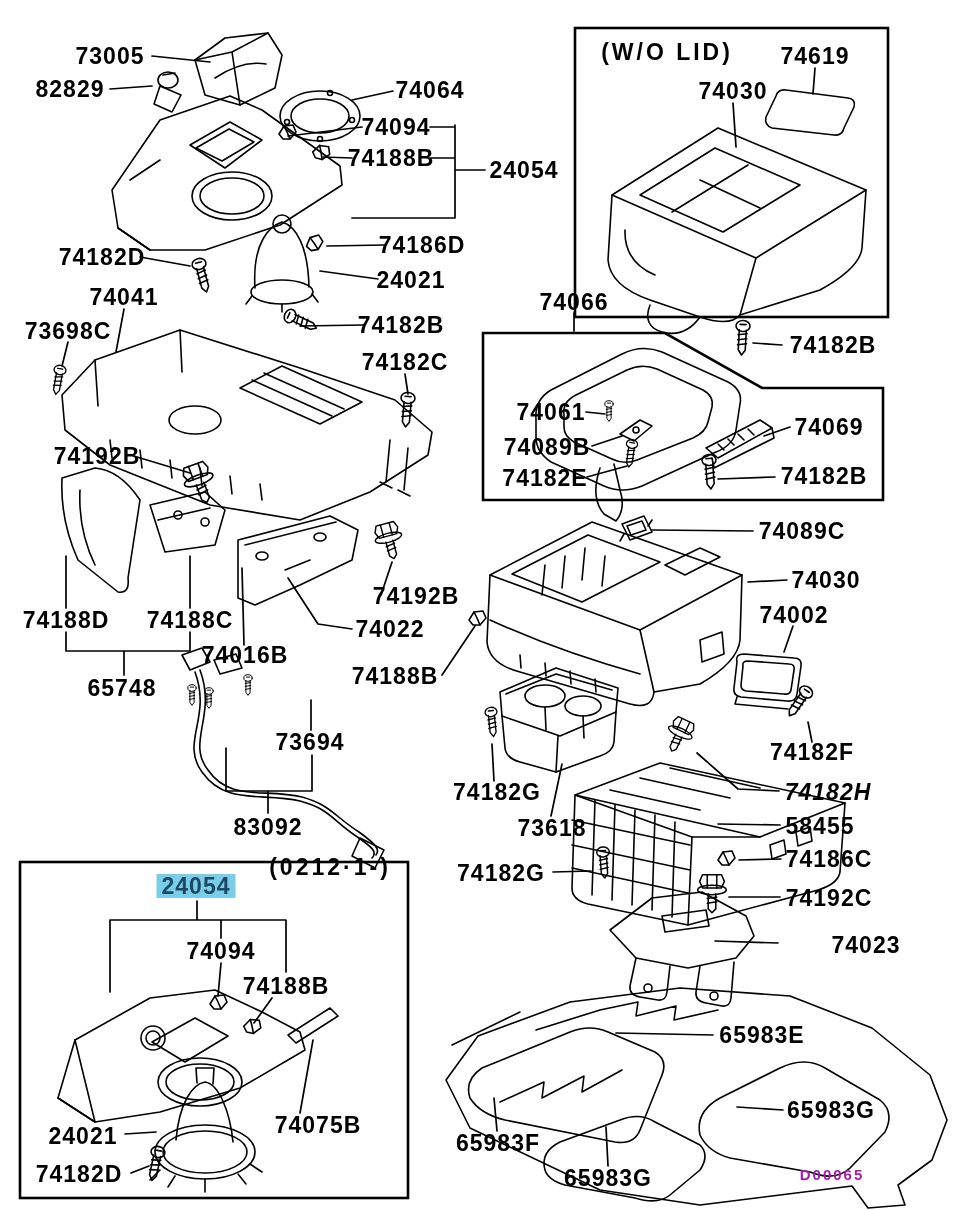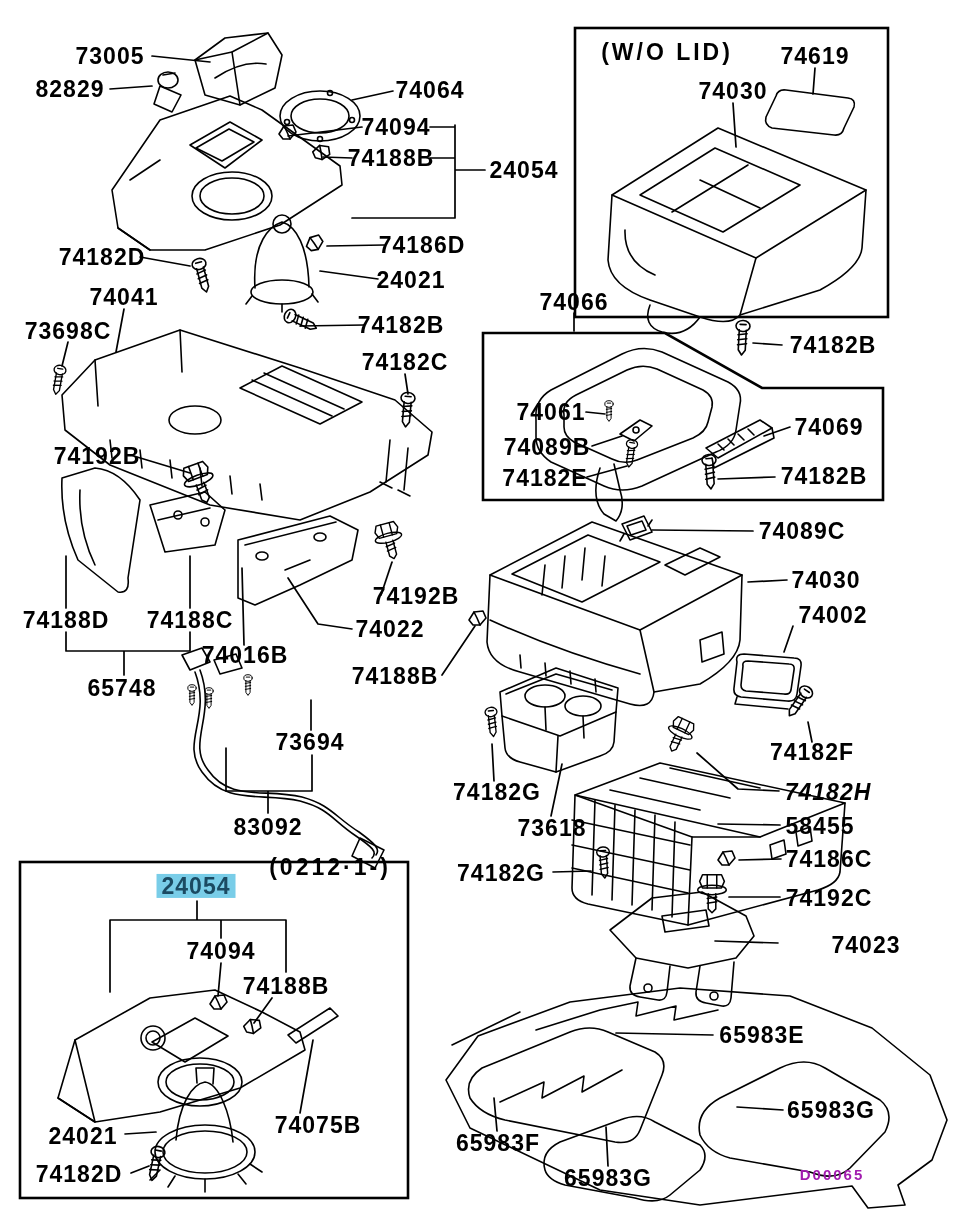--- a/index.html
+++ b/index.html
@@ -345,21 +345,21 @@
       <div class="part-label" style="left: 815px; top: 56px;">74619</div>
       <div class="part-label" style="left: 574px; top: 302px;">74066</div>
       <div class="part-label" style="left: 833px; top: 345px;">74182B</div>
       <div class="part-label" style="left: 551px; top: 412px;">74061</div>
       <div class="part-label" style="left: 547px; top: 447px;">74089B</div>
       <div class="part-label" style="left: 829px; top: 427px;">74069</div>
       <div class="part-label" style="left: 545px; top: 478px;">74182E</div>
       <div class="part-label" style="left: 824px; top: 476px;">74182B</div>
       <div class="part-label" style="left: 802px; top: 531px;">74089C</div>
       <div class="part-label" style="left: 826px; top: 580px;">74030</div>
-      <div class="part-label" style="left: 794px; top: 615px; margin-left: 39px;">74002</div>
+      <div class="part-label" style="left: 794px; top: 615px;">74002</div>
       <div class="part-label" style="left: 812px; top: 752px; text-align: right;">74182F</div>
       <div class="part-label" style="left: 828px; top: 792px; font-style: italic;">74182H</div>
       <div class="part-label" style="left: 820px; top: 826px;">58455</div>
       <div class="part-label" style="left: 829px; top: 859px;">74186C</div>
       <div class="part-label" style="left: 829px; top: 898px;">74192C</div>
       <div class="part-label" style="left: 818px; top: 945px; margin-left: 48px;">74023</div>
       <div class="part-label" style="left: 497px; top: 792px;">74182G</div>
       <div class="part-label" style="left: 552px; top: 828px;">73618</div>
       <div class="part-label" style="left: 501px; top: 873px;">74182G</div>
       <div class="part-label highlighted" style="left: 196px; top: 886px;">24054</div>

